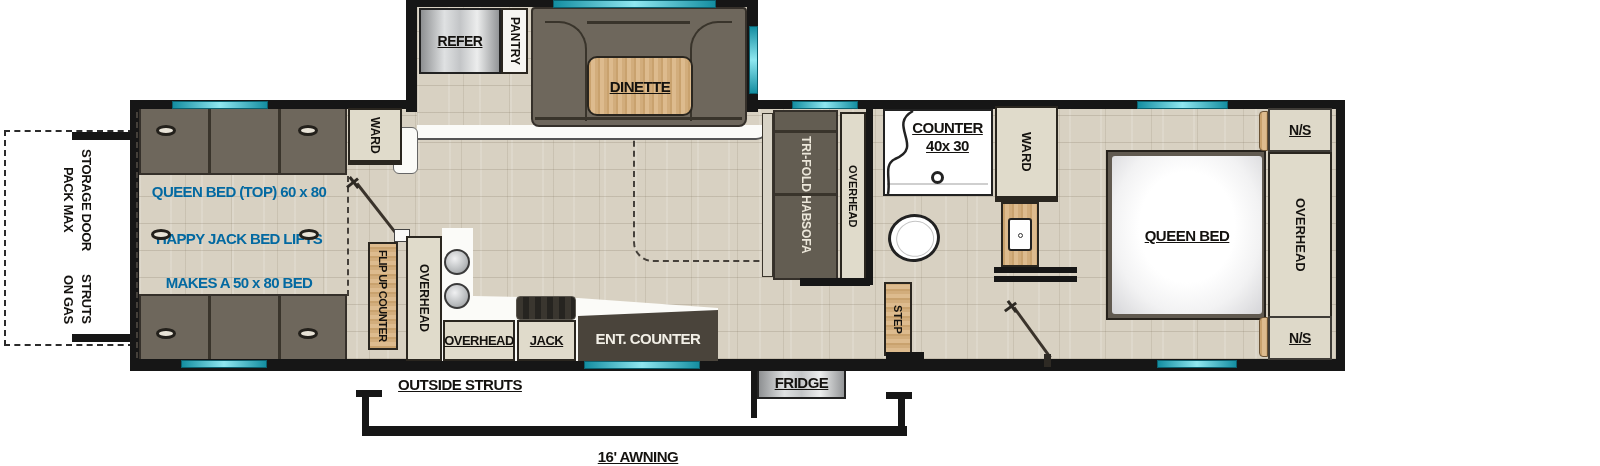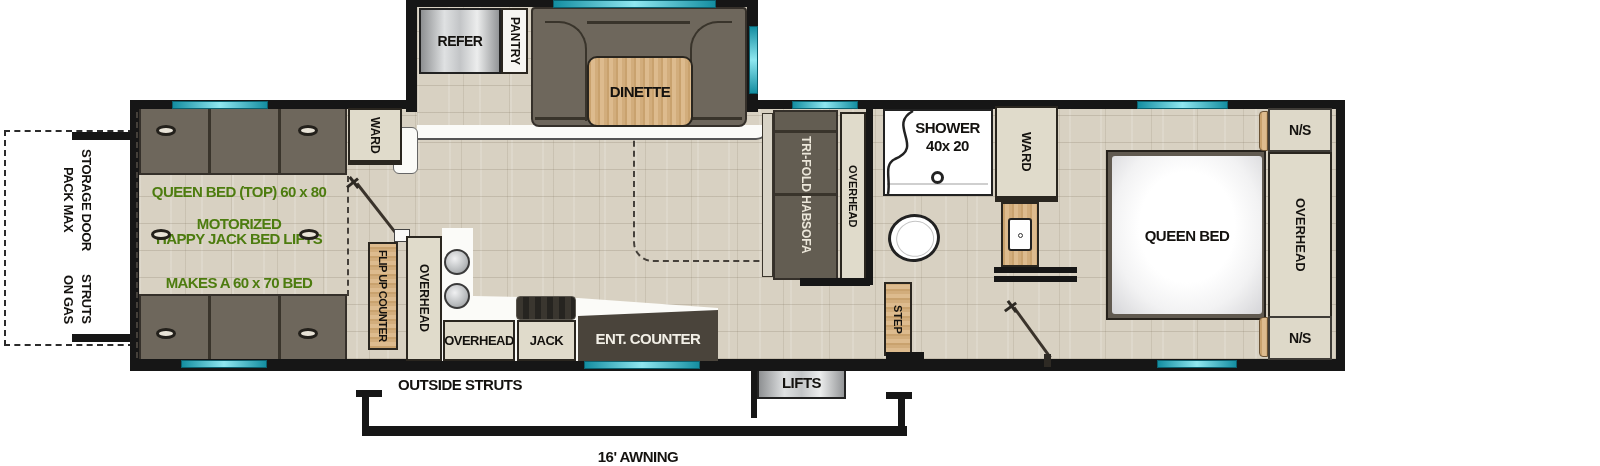--- a/index.html
+++ b/index.html
@@ -14,25 +14,25 @@
   .wall{background:#161616;}
   .cab{background:#e0dbcb;border:2px solid #2a261f;box-sizing:border-box;}
   .woodv{background:repeating-linear-gradient(90deg,#c9a26e 0 2px,#ddbb8e 2px 6px,#d2ad7c 6px 9px);
          border:2px solid #2a261f;box-sizing:border-box;}
   .woodh{background:repeating-linear-gradient(0deg,#c9a26e 0 2px,#ddbb8e 2px 6px,#d2ad7c 6px 9px);
          border:2px solid #2a261f;box-sizing:border-box;}
   .metal{background:linear-gradient(90deg,#8e9092,#dfe1e2 30%,#c3c5c7 50%,#eceded 72%,#939597);
          border:2px solid #222;box-sizing:border-box;}
   .winh{background:linear-gradient(90deg,#148ea1,#8fe7f0 50%,#148ea1);border:1px solid #0b606e;box-sizing:border-box;}
   .winv{background:linear-gradient(180deg,#148ea1,#8fe7f0 50%,#148ea1);border:1px solid #0b606e;box-sizing:border-box;}
-  .lbl{font-weight:700;color:#14120f;letter-spacing:-0.5px;line-height:1;}
+  .lbl{font-weight:700;color:#14120f;letter-spacing:-0.5px;line-height:1;text-decoration:underline;}
   .vlab{writing-mode:vertical-rl;text-orientation:mixed;font-weight:700;color:#14120f;letter-spacing:0;}
   .vlab2{writing-mode:vertical-lr;text-orientation:mixed;font-weight:700;color:#14120f;}
   .note{position:absolute;left:133px;width:212px;text-align:center;font-weight:700;
-        font-size:15px;letter-spacing:-0.6px;color:#4d7c0f;line-height:1;}
+        font-size:15px;letter-spacing:-0.6px;color:#0369a1;line-height:1;}
   .btn-oval{position:absolute;width:20px;height:11px;border:3px solid #23201b;border-radius:50%;
             background:#e8e3d7;box-sizing:border-box;}
   .seam{position:absolute;background:#39342b;}
   .dashv{position:absolute;border-left:2px dashed #45403a;}
   .swing{position:absolute;height:3px;background:#3a332b;transform-origin:0 50%;}
   .hinge{position:absolute;background:#2e2a24;}
   .ctr{display:flex;align-items:center;justify-content:center;text-align:center;}
 </style>
 </head>
 <body>
@@ -48,21 +48,21 @@
   </div>
 
   <div class="abs wall" style="left:362px;top:426px;width:545px;height:10px;"></div>
   <div class="abs wall" style="left:356px;top:390px;width:26px;height:7px;"></div>
   <div class="abs wall" style="left:362px;top:390px;width:7px;height:40px;"></div>
   <div class="abs wall" style="left:886px;top:392px;width:26px;height:7px;"></div>
   <div class="abs wall" style="left:898px;top:392px;width:7px;height:44px;"></div>
   <div class="abs lbl ctr" style="left:553px;top:447px;width:170px;height:18px;font-size:15px;text-align:center;">16' AWNING</div>
   <div class="abs lbl ctr" style="left:398px;top:375px;width:124px;height:18px;font-size:15px;">OUTSIDE STRUTS</div>
   <div class="abs wall" style="left:751px;top:370px;width:6px;height:48px;"></div>
-  <div class="abs metal ctr lbl" style="left:757px;top:366px;width:89px;height:33px;font-size:15px;">LIFTS</div>
+  <div class="abs metal ctr lbl" style="left:757px;top:366px;width:89px;height:33px;font-size:15px;">FRIDGE</div>
 
   <div class="abs floor" style="left:130px;top:100px;width:1215px;height:271px;border:9px solid #161616;border-bottom-width:12px;box-sizing:border-box;"></div>
 
   <div class="dashv" style="left:136px;top:112px;height:246px;"></div>
   <div class="dashv" style="left:347px;top:176px;height:120px;"></div>
   <div class="abs" style="left:633px;top:136px;width:140px;height:124px;border-left:2px dashed #45403a;border-bottom:2px dashed #45403a;border-bottom-left-radius:20px;"></div>
 
   <div class="abs wall" style="left:406px;top:0;width:352px;height:112px;"></div>
   <div class="abs floor" style="left:417px;top:7px;width:330px;height:133px;"></div>
   <div class="abs" style="left:417px;top:125px;width:352px;height:15px;background:#fbfbf8;border-bottom:2px solid #555;border-right:2px solid #555;border-bottom-right-radius:13px;box-sizing:border-box;"></div>
@@ -72,39 +72,38 @@
   <div class="abs ctr" style="left:501px;top:8px;width:27px;height:66px;background:#f7f6f2;border:2px solid #2a261f;box-sizing:border-box;">
     <span class="vlab" style="font-size:12px;">PANTRY</span>
   </div>
 
   <div class="abs" style="left:531px;top:7px;width:216px;height:120px;background:#6e675c;border:2.5px solid #35302a;border-radius:4px 4px 8px 8px;box-sizing:border-box;">
     <div class="abs" style="left:12px;top:12px;width:42px;height:100px;border-right:2.5px solid #39342b;border-top:2.5px solid #39342b;border-top-right-radius:28px;box-sizing:border-box;"></div>
     <div class="abs" style="left:157px;top:12px;width:42px;height:100px;border-left:2.5px solid #39342b;border-top:2.5px solid #39342b;border-top-left-radius:28px;box-sizing:border-box;"></div>
     <div class="seam" style="left:54px;top:12px;width:103px;height:2.5px;"></div>
     <div class="seam" style="left:2px;top:108px;width:207px;height:2.5px;"></div>
   </div>
-  <div class="abs woodv ctr lbl" style="left:587px;top:56px;width:106px;height:71px;border-radius:10px;font-size:15px;">DINETTE</div>
+  <div class="abs woodv ctr lbl" style="left:587px;top:56px;width:106px;height:60px;border-radius:10px;font-size:15px;">DINETTE</div>
 
   <div class="abs" style="left:139px;top:109px;width:208px;height:66px;background:#6e675c;border:2.5px solid #35302a;border-top:none;box-sizing:border-box;">
     <div class="seam" style="left:67px;top:0;width:2.5px;height:100%;"></div>
     <div class="seam" style="left:137px;top:0;width:2.5px;height:100%;"></div>
     <div class="btn-oval" style="left:15px;top:16px;"></div>
     <div class="btn-oval" style="left:157px;top:16px;"></div>
   </div>
   <div class="abs" style="left:139px;top:294px;width:208px;height:65px;background:#6e675c;border:2.5px solid #35302a;border-bottom:none;box-sizing:border-box;">
     <div class="seam" style="left:67px;top:0;width:2.5px;height:100%;"></div>
     <div class="seam" style="left:137px;top:0;width:2.5px;height:100%;"></div>
     <div class="btn-oval" style="left:15px;top:32px;"></div>
     <div class="btn-oval" style="left:157px;top:32px;"></div>
   </div>
 
   <div class="note" style="top:184px;">QUEEN BED (TOP) 60 x 80</div>
-  <div class="note" style="top:216px;">MOTORIZED</div>
   <div class="note" style="top:231px;">HAPPY JACK BED LIFTS</div>
-  <div class="note" style="top:275px;">MAKES A 60 x 70 BED</div>
+  <div class="note" style="top:275px;">MAKES A 50 x 80 BED</div>
   <div class="btn-oval" style="left:151px;top:229px;"></div>
   <div class="btn-oval" style="left:299px;top:229px;"></div>
 
   <div class="abs cab ctr" style="left:348px;top:108px;width:54px;height:57px;border-bottom-width:5px;">
     <span class="vlab" style="font-size:12px;">WARD</span>
   </div>
 
   <div class="swing" style="left:357px;top:182px;width:70px;transform:rotate(52deg);"></div>
   <div class="hinge" style="left:351px;top:176px;width:3px;height:14px;transform:rotate(52deg);"></div>
   <div class="hinge" style="left:347px;top:181px;width:14px;height:3px;transform:rotate(52deg);"></div>
@@ -147,22 +146,22 @@
   <div class="abs wall" style="left:866px;top:101px;width:7px;height:184px;"></div>
   <div class="abs wall" style="left:800px;top:278px;width:70px;height:8px;"></div>
 
   <div class="abs" style="left:883px;top:109px;width:110px;height:87px;background:#ffffff;border:2.5px solid #222;box-sizing:border-box;">
     <div class="abs" style="left:2px;top:72px;width:101px;height:2px;background:#cfcfcf;"></div>
   </div>
   <svg class="abs" style="left:883px;top:109px;" width="40" height="87" viewBox="0 0 40 87">
     <path d="M30,2 C4,16 42,38 12,50 C0,56 8,70 5,85" fill="none" stroke="#222" stroke-width="2.5"></path>
   </svg>
   <div class="abs ctr" style="left:905px;top:118px;width:85px;height:36px;flex-direction:column;">
-    <div class="lbl" style="font-size:15px;">SHOWER</div>
-    <div class="lbl" style="font-size:15px;margin-top:3px;">40x 20</div>
+    <div class="lbl" style="font-size:15px;">COUNTER</div>
+    <div class="lbl" style="font-size:15px;margin-top:3px;">40x 30</div>
   </div>
   <div class="abs" style="left:931px;top:171px;width:13px;height:13px;border-radius:50%;border:3.5px solid #222;background:#fff;box-sizing:border-box;"></div>
 
   <div class="abs" style="left:888px;top:214px;width:52px;height:48px;border-radius:50%;border:3.5px solid #222;background:#fff;transform:rotate(-8deg);box-sizing:border-box;">
     <div class="abs" style="left:5px;top:4px;width:36px;height:34px;border-radius:50%;border:1.5px solid #c5c5c5;"></div>
   </div>
 
   <div class="abs cab ctr" style="left:995px;top:106px;width:63px;height:96px;border-bottom-width:6px;">
     <span class="vlab" style="font-size:13px;">WARD</span>
   </div>

